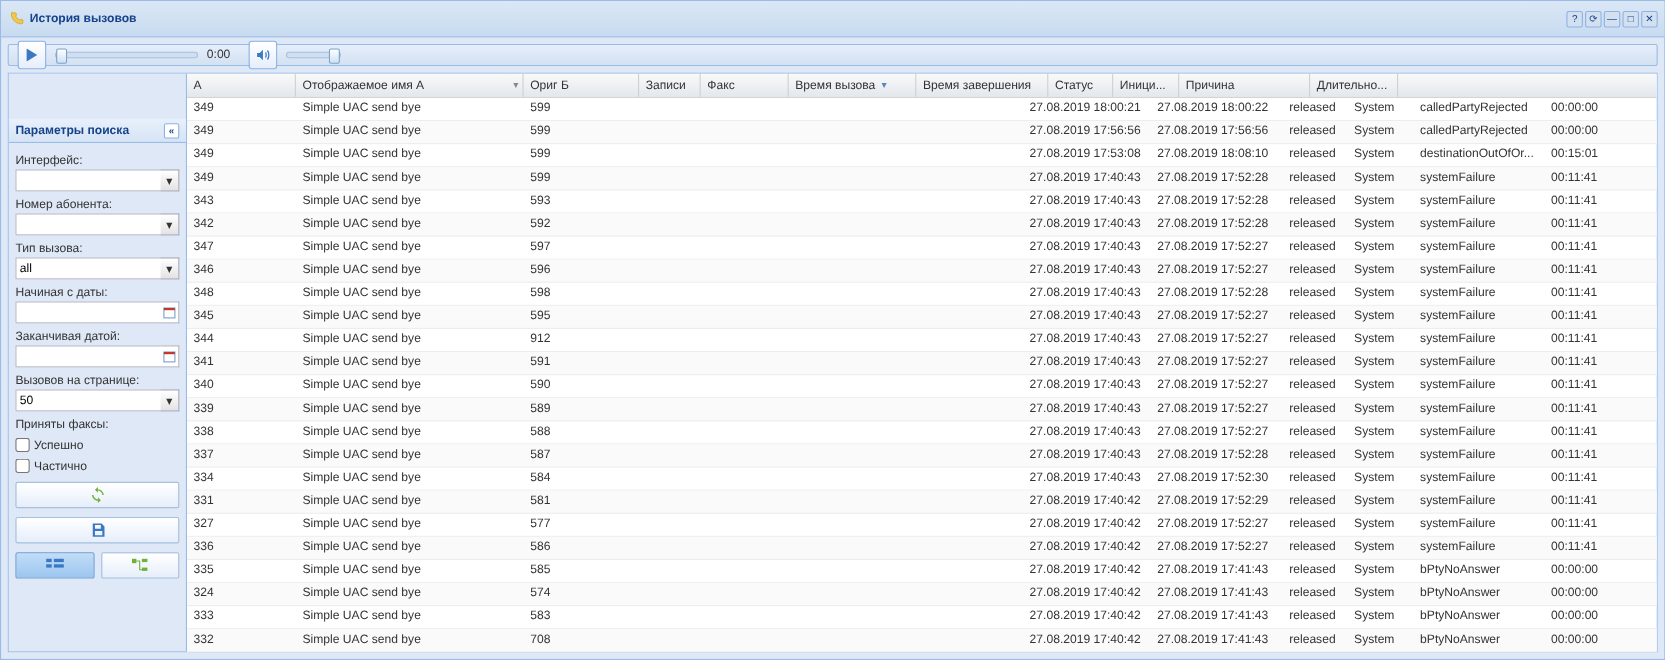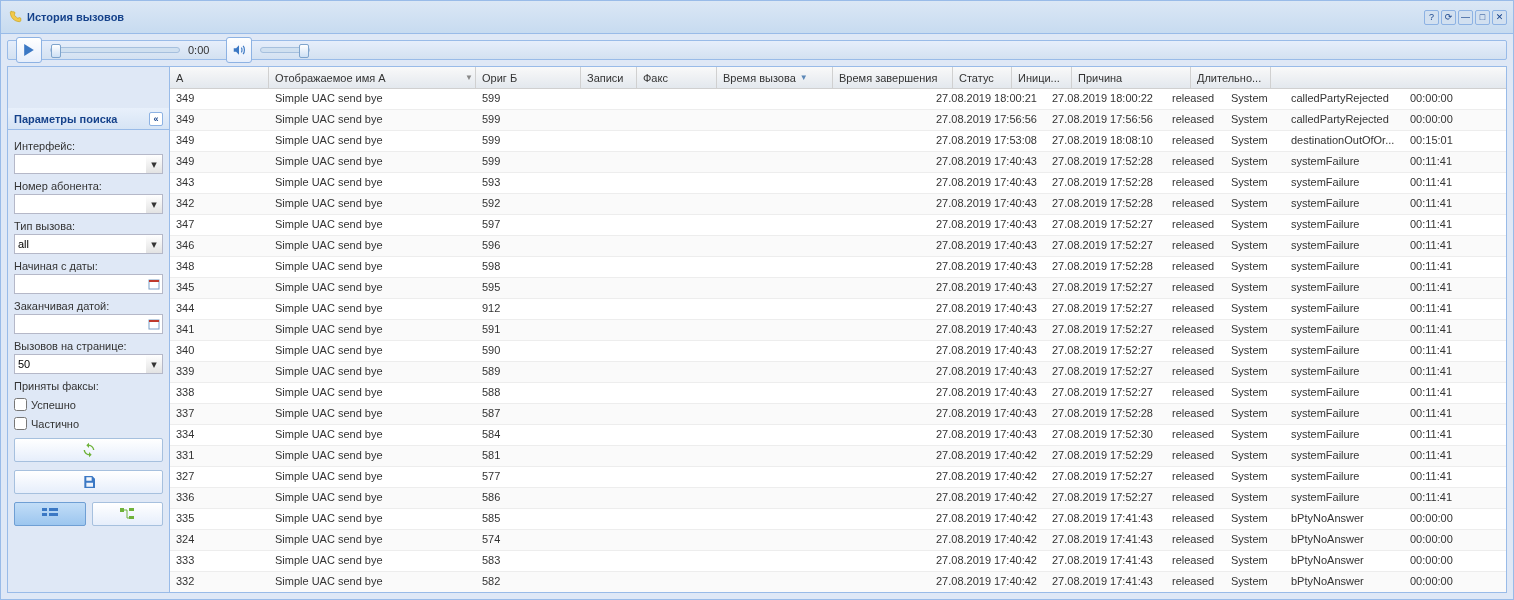--- a/index.html
+++ b/index.html
@@ -540,21 +540,21 @@
             <div class="grid-cell c6">27.08.2019 17:40:42</div>
             <div class="grid-cell c7">27.08.2019 17:41:43</div>
             <div class="grid-cell c8">released</div>
             <div class="grid-cell c9">System</div>
             <div class="grid-cell c10">bPtyNoAnswer</div>
             <div class="grid-cell c11">00:00:00</div>
           </div>
           <div class="grid-row">
             <div class="grid-cell c0">332</div>
             <div class="grid-cell c1">Simple UAC send bye</div>
-            <div class="grid-cell c2">582</div>
+            <div class="grid-cell c2">708</div>
             <div class="grid-cell c3"></div>
             <div class="grid-cell c4"></div>
             <div class="grid-cell c5"></div>
             <div class="grid-cell c6">27.08.2019 17:40:42</div>
             <div class="grid-cell c7">27.08.2019 17:41:43</div>
             <div class="grid-cell c8">released</div>
             <div class="grid-cell c9">System</div>
             <div class="grid-cell c10">bPtyNoAnswer</div>
             <div class="grid-cell c11">00:00:00</div>
           </div>

